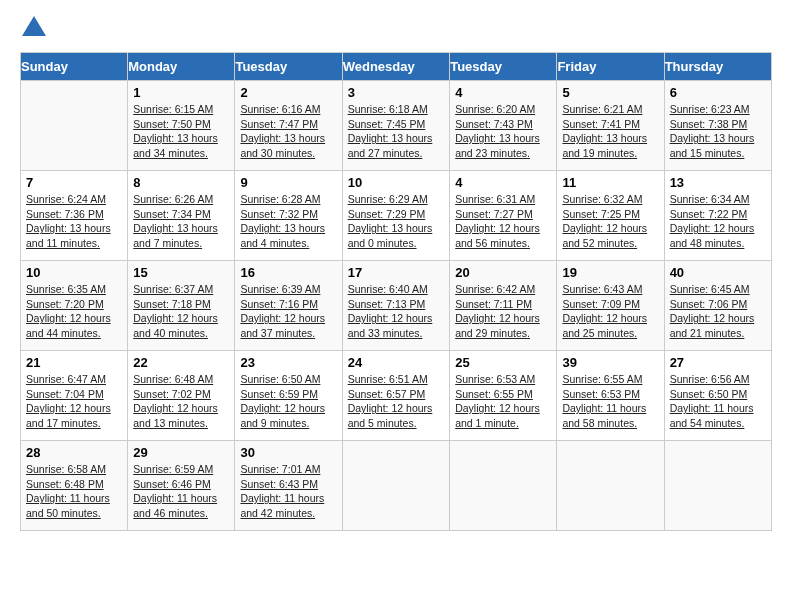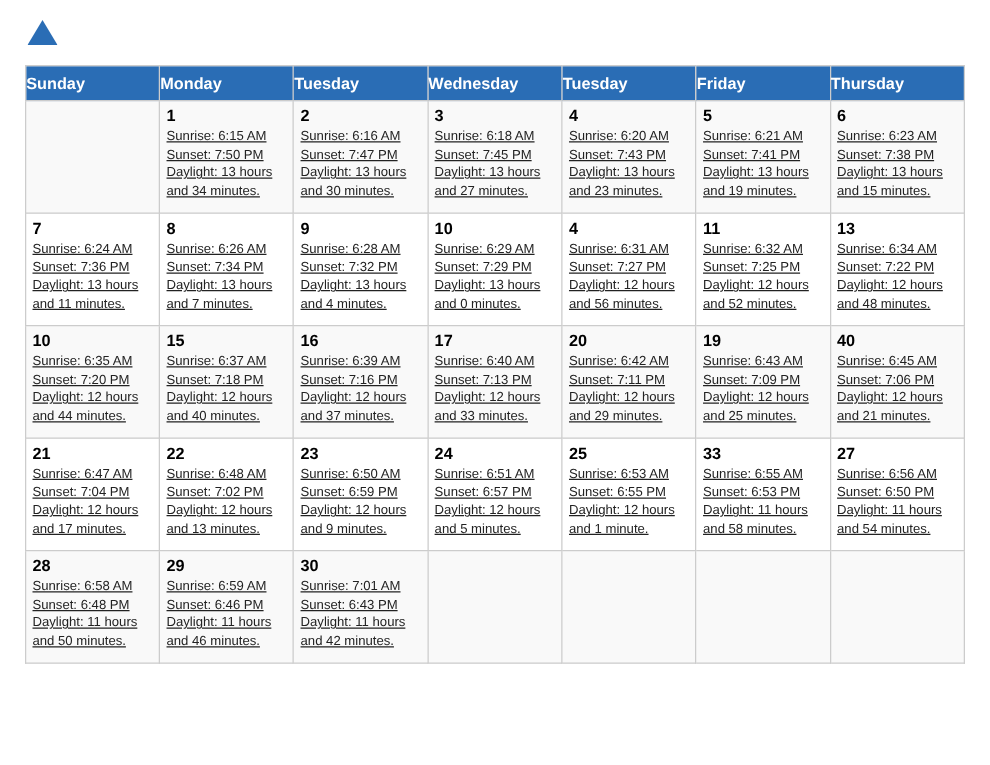--- a/index.html
+++ b/index.html
@@ -144,21 +144,21 @@
         <td><span class="day-number">20</span><span class="day-info">Sunrise: 6:42 AM<br>Sunset: 7:11 PM<br>Daylight: 12 hours and 29 minutes.</span></td>
         <td><span class="day-number">19</span><span class="day-info">Sunrise: 6:43 AM<br>Sunset: 7:09 PM<br>Daylight: 12 hours and 25 minutes.</span></td>
         <td><span class="day-number">40</span><span class="day-info">Sunrise: 6:45 AM<br>Sunset: 7:06 PM<br>Daylight: 12 hours and 21 minutes.</span></td>
       </tr>
       <tr>
         <td><span class="day-number">21</span><span class="day-info">Sunrise: 6:47 AM<br>Sunset: 7:04 PM<br>Daylight: 12 hours and 17 minutes.</span></td>
         <td><span class="day-number">22</span><span class="day-info">Sunrise: 6:48 AM<br>Sunset: 7:02 PM<br>Daylight: 12 hours and 13 minutes.</span></td>
         <td><span class="day-number">23</span><span class="day-info">Sunrise: 6:50 AM<br>Sunset: 6:59 PM<br>Daylight: 12 hours and 9 minutes.</span></td>
         <td><span class="day-number">24</span><span class="day-info">Sunrise: 6:51 AM<br>Sunset: 6:57 PM<br>Daylight: 12 hours and 5 minutes.</span></td>
         <td><span class="day-number">25</span><span class="day-info">Sunrise: 6:53 AM<br>Sunset: 6:55 PM<br>Daylight: 12 hours and 1 minute.</span></td>
-        <td><span class="day-number">33</span><span class="day-info">Sunrise: 6:55 AM<br>Sunset: 6:53 PM<br>Daylight: 11 hours and 58 minutes.</span></td>
+        <td><span class="day-number">39</span><span class="day-info">Sunrise: 6:55 AM<br>Sunset: 6:53 PM<br>Daylight: 11 hours and 58 minutes.</span></td>
         <td><span class="day-number">27</span><span class="day-info">Sunrise: 6:56 AM<br>Sunset: 6:50 PM<br>Daylight: 11 hours and 54 minutes.</span></td>
       </tr>
       <tr>
         <td><span class="day-number">28</span><span class="day-info">Sunrise: 6:58 AM<br>Sunset: 6:48 PM<br>Daylight: 11 hours and 50 minutes.</span></td>
         <td><span class="day-number">29</span><span class="day-info">Sunrise: 6:59 AM<br>Sunset: 6:46 PM<br>Daylight: 11 hours and 46 minutes.</span></td>
         <td><span class="day-number">30</span><span class="day-info">Sunrise: 7:01 AM<br>Sunset: 6:43 PM<br>Daylight: 11 hours and 42 minutes.</span></td>
         <td class="empty"></td>
         <td class="empty"></td>
         <td class="empty"></td>
         <td class="empty"></td>

